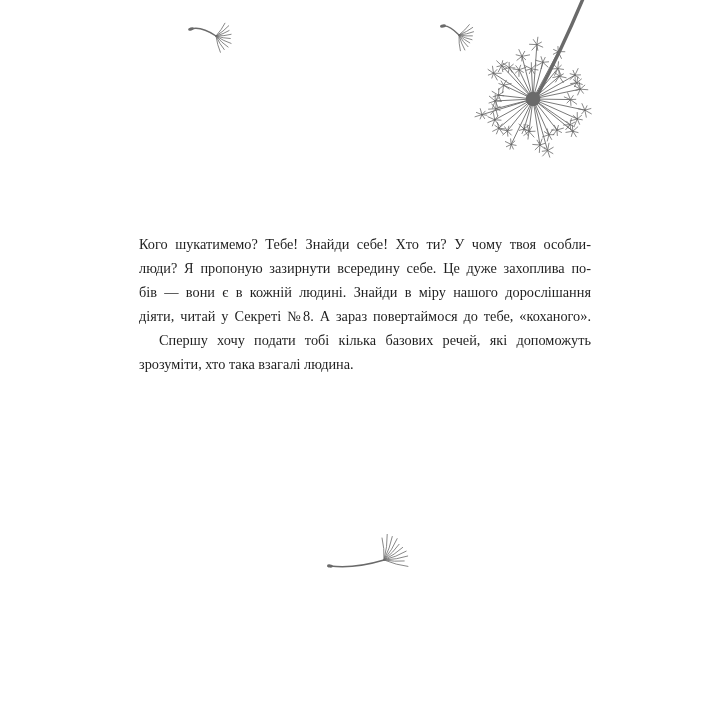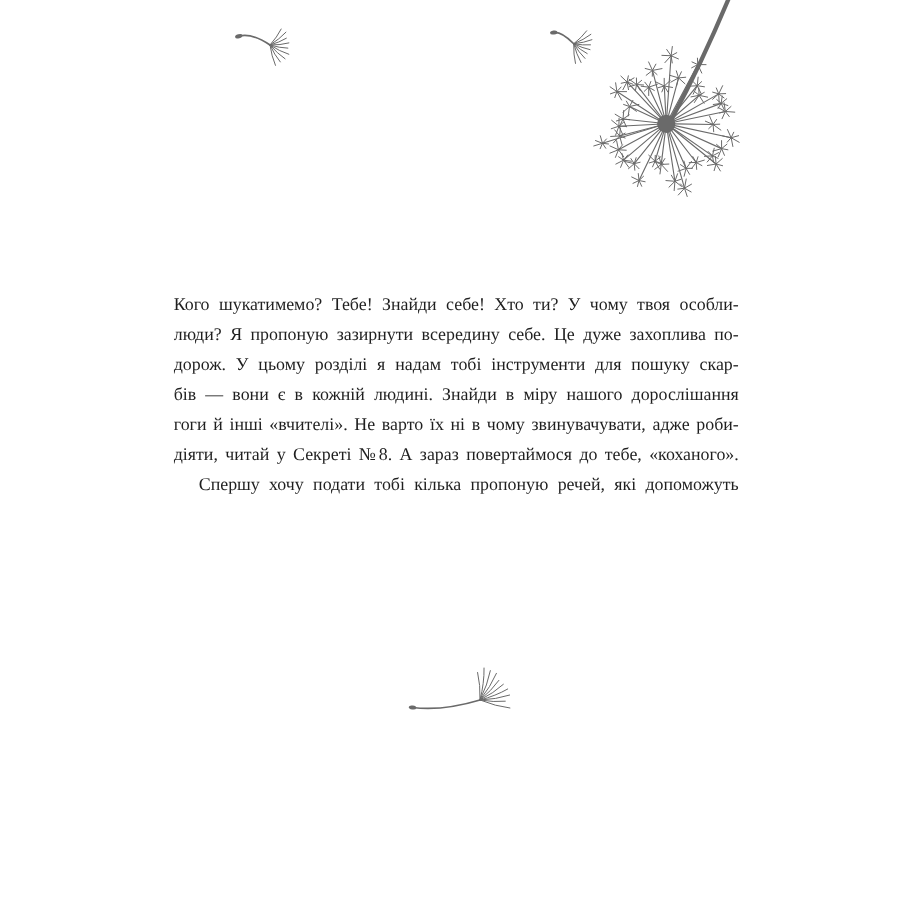--- a/index.html
+++ b/index.html
@@ -370,22 +370,21 @@
         <path d="M 362 696 Q 360.87138531730676 705.1918289595524 362 712.8379236194296" fill="none" stroke="#6a6a6a" stroke-width="0.8" stroke-linecap="round"></path>
         <path d="M 362 696 Q 358.5713720126704 704.4861520566947 357.6929641180944 712.074076741294" fill="none" stroke="#6a6a6a" stroke-width="0.8" stroke-linecap="round"></path>
         <path d="M 348 682 Q 352 690 362 696" fill="none" stroke="#6a6a6a" stroke-width="1.4" stroke-linecap="round"></path>
         <ellipse cx="348" cy="682" rx="3" ry="1.6" transform="rotate(63.43494882292201 348 682)" fill="#6a6a6a"></ellipse>
       </g>
   </svg>
 
   <div class="body-text">
     <div class="line">Кого шукатимемо? Тебе! Знайди себе! Хто ти? У чому твоя особли-</div>
     <div class="line">люди? Я пропоную зазирнути всередину себе. Це дуже захоплива по-</div>
-    <div class="line">дорож. У цьому розділі я надам тобі інструменти для пошуку скар-</div>
     <div class="line">бів — вони є в кожній людині. Знайди в міру нашого дорослішання</div>
-    <div class="line">гоги й інші «вчителі». Не варто їх ні в чому звинувачувати, адже роби-</div>
     <div class="line">діяти, читай у Секреті №8. А зараз повертаймося до тебе, «коханого».</div>
-    <div class="line indent">Спершу хочу подати тобі кілька пропоную речей, які допоможуть</div>
+    <div class="line indent">Спершу хочу подати тобі кілька базових речей, які допоможуть</div>
+    <div class="line para-end">зрозуміти, хто така взагалі людина.</div>
   </div>
 
   <div class="page-number">11</div>
 
 </div>
 
 </body></html>

